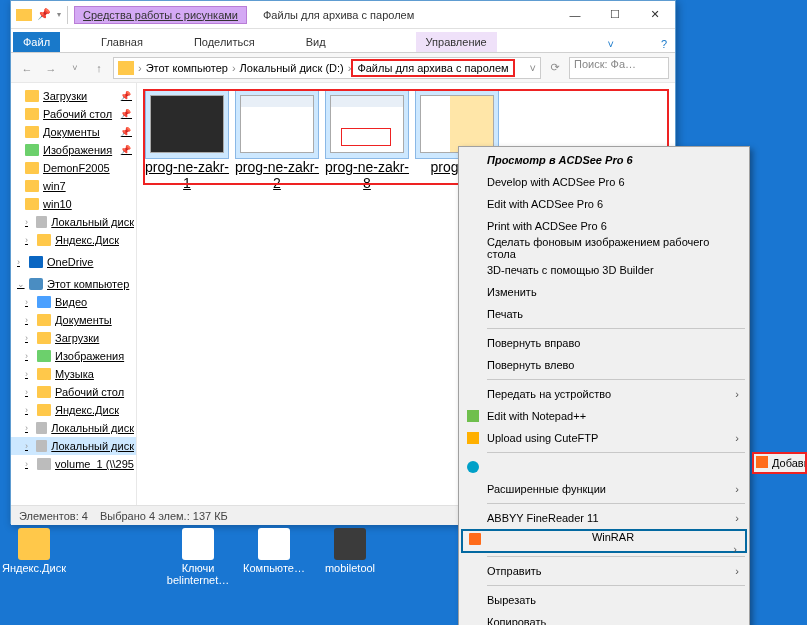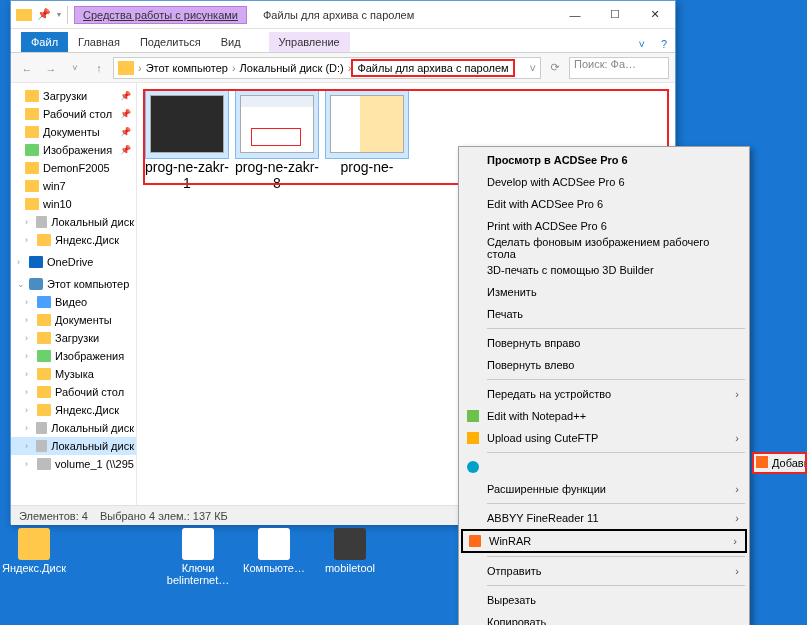--- a/index.html
+++ b/index.html
@@ -10,37 +10,37 @@
 
 .titlebar { height: 28px; background: #fff; display: flex; align-items: center; border-bottom: 1px solid #e0e0e0; }
 .titlebar .qat { display: flex; align-items: center; padding: 0 4px; gap: 2px; }
 .titlebar .qat-icon { width: 18px; height: 18px; display: flex; align-items: center; justify-content: center; }
 .titlebar .sep { width: 1px; height: 18px; background: #ccc; margin: 0 4px; }
 .titlebar .contextual-tab { background: #d4a9f4; color: #333; padding: 2px 8px; border: 1px solid #b97dd6; text-decoration: underline; }
 .titlebar .title-text { padding-left: 12px; color: #333; }
 .titlebar .win-controls { margin-left: auto; display: flex; }
 .titlebar .win-controls div { width: 40px; height: 28px; display: flex; align-items: center; justify-content: center; color: #333; }
 
-.ribbon-tabs { height: 24px; display: flex; align-items: flex-end; border-bottom: 1px solid #d0d0d0; padding-left: 10px; }
+.ribbon-tabs { height: 24px; display: flex; align-items: flex-end; border-bottom: 1px solid #d0d0d0; padding-left: 2px; gap: 31px; }
 .ribbon-tabs .tab { padding: 4px 10px; color: #333; cursor: pointer; }
 .ribbon-tabs .tab.active { background: #1979ca; color: #fff; }
 .ribbon-tabs .tab.tools { background: #efe1f9; }
 .ribbon-tabs .spacer { flex: 1; }
 .ribbon-tabs .help { padding: 2px 8px; color: #1979ca; }
 
 .addr-bar { height: 30px; display: flex; align-items: center; gap: 4px; padding: 3px 6px; border-bottom: 1px solid #e8e8e8; background: #f7f7f7; }
 .addr-bar .nav-btn { width: 20px; height: 20px; display: flex; align-items: center; justify-content: center; color: #888; }
 .addr-bar .path { flex: 1; height: 22px; border: 1px solid #ccc; background: #fff; display: flex; align-items: center; padding: 0 4px; }
 .addr-bar .path .folder-ico { width: 16px; height: 14px; background: #ffc84a; margin-right: 4px; }
 .addr-bar .crumb { padding: 0 4px; }
 .addr-bar .crumb-sep { color: #888; }
 .addr-bar .crumb.hl { border: 2px solid #e22; padding: 1px 4px; }
 .addr-bar .search { width: 100px; height: 22px; border: 1px solid #ccc; background: #fff; padding: 0 4px; color: #888; }
 
-.body { display: flex; height: 422px; background: #fff; }
+.body { display: flex; height: 422px; background: #fff; text-decoration: underline; }
 
 .tree { width: 126px; border-right: 1px solid #e8e8e8; overflow: hidden; padding: 4px 0; }
 .tree .item { display: flex; align-items: center; padding: 1px 2px 1px 14px; gap: 4px; height: 18px; white-space: nowrap; overflow: hidden; }
 .tree .item.top { padding-left: 6px; margin-top: 4px; }
 .tree .item .arrow { width: 8px; color: #999; font-size: 9px; }
 .tree .item.sel { background: #cde8ff; }
 .tree .item .pin { margin-left: auto; color: #6a8dbb; font-size: 9px; padding-right: 2px;}
 .tree .fico { width: 14px; height: 12px; background: #ffc84a; border-radius: 1px; }
 .tree .fico.blue { background: #4aa0ff; }
 .tree .fico.img { background: #6cd06c; }
@@ -61,23 +61,23 @@
 .thumb .timg.boxed::after { content: ""; position: absolute; left: 10px; bottom: 6px; width: 48px; height: 16px; border: 1px solid #e22; }
 .thumb .tlabel { text-align: center; font-size: 14px; }
 
 .status { height: 20px; background: #f0f0f0; border-top: 1px solid #e0e0e0; display: flex; align-items: center; padding: 0 8px; gap: 12px; color: #444; font-size: 10px; }
 
 
 .ctx { position: absolute; left: 458px; top: 146px; width: 292px; background: #f0f0f0; border: 1px solid #a0a0a0; box-shadow: 3px 3px 6px rgba(0,0,0,.35); padding: 2px; z-index: 50; }
 .ctx .row { display: flex; align-items: center; height: 22px; padding: 0 8px 0 26px; position: relative; }
 .ctx .row .ico { position: absolute; left: 4px; width: 16px; height: 16px; display: flex; align-items: center; justify-content: center; }
 .ctx .row .arrow { margin-left: auto; color: #555; }
-.ctx .row strong { font-weight: 600; }
+.ctx .row strong { font-weight: 600; font-style: italic; }
 .ctx .sep { height: 1px; background: #c8c8c8; margin: 3px 2px 3px 26px; }
-.ctx .row.hl { border: 2px solid #000000; height: 24px; }
+.ctx .row.hl { border: 2px solid #0369a1; height: 24px; flex-direction: column; }
 .ctx .ico .book { width: 12px; height: 12px; background: #ff6b1a; border-radius: 1px;}
 .ctx .ico .npp { width: 12px; height: 12px; background: #6fbf4d; }
 .ctx .ico .eset { width: 12px; height: 12px; background: #00a0c8; border-radius: 50%; }
 .ctx .ico .cute { width: 12px; height: 12px; background: #ffb000; }
 
 
 .subctx { position: absolute; left: 752px; top: 452px; width: 55px; height: 22px; background: #f0f0f0; border: 2px solid #e22; display: flex; align-items: center; padding-left: 18px; z-index: 51; overflow: hidden;}
 .subctx .ico { position: absolute; left: 2px; width: 14px; height: 14px; }
 .subctx .ico .book { width: 12px; height: 12px; background: #ff6b1a; }
 
@@ -256,20 +256,26 @@
       <div class="selection"></div>
       <div class="thumbs">
         <div class="thumb">
           <div class="tbox">
               <div class="timg dark"></div>
             </div>
           <div class="tlabel">prog-ne-zakr-1</div>
         </div>
         <div class="thumb">
           <div class="tbox">
+              <div class="timg win"></div>
+            </div>
+          <div class="tlabel">prog-ne-zakr-2</div>
+        </div>
+        <div class="thumb">
+          <div class="tbox">
               <div class="timg win boxed"></div>
             </div>
           <div class="tlabel">prog-ne-zakr-8</div>
         </div>
         <div class="thumb">
           <div class="tbox">
               <div class="timg table"></div>
             </div>
           <div class="tlabel">prog-ne-</div>
         </div>

